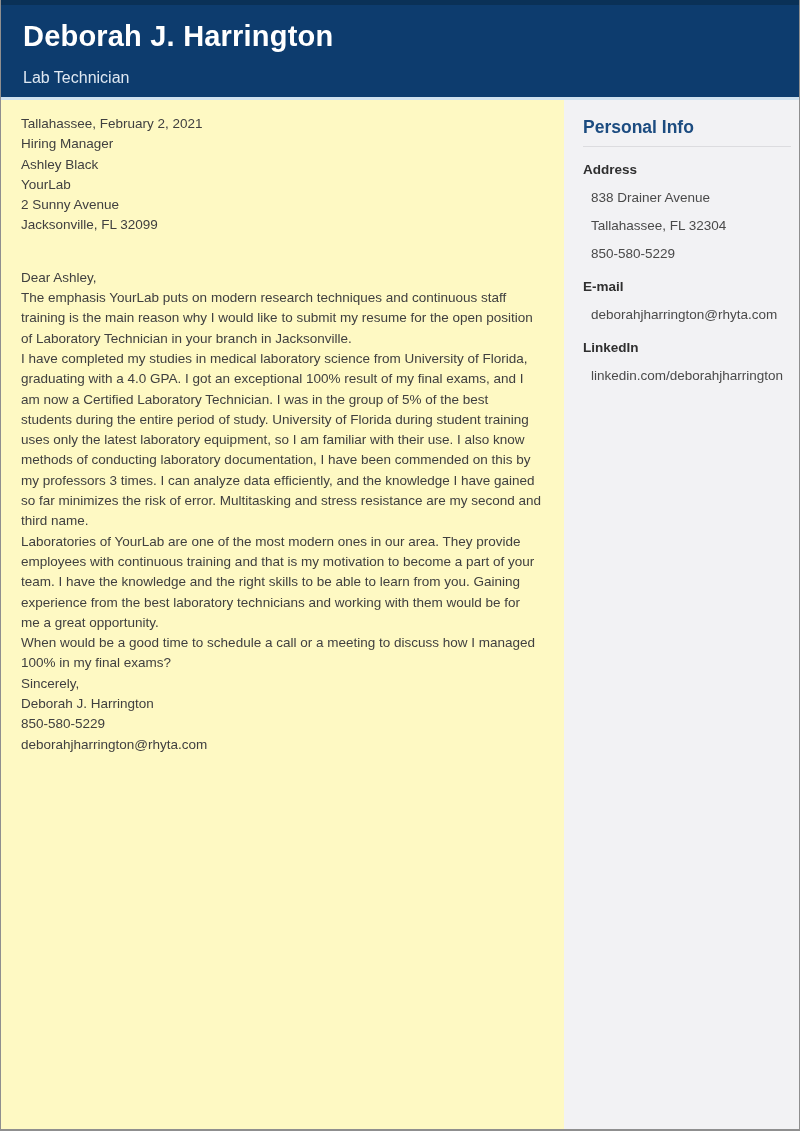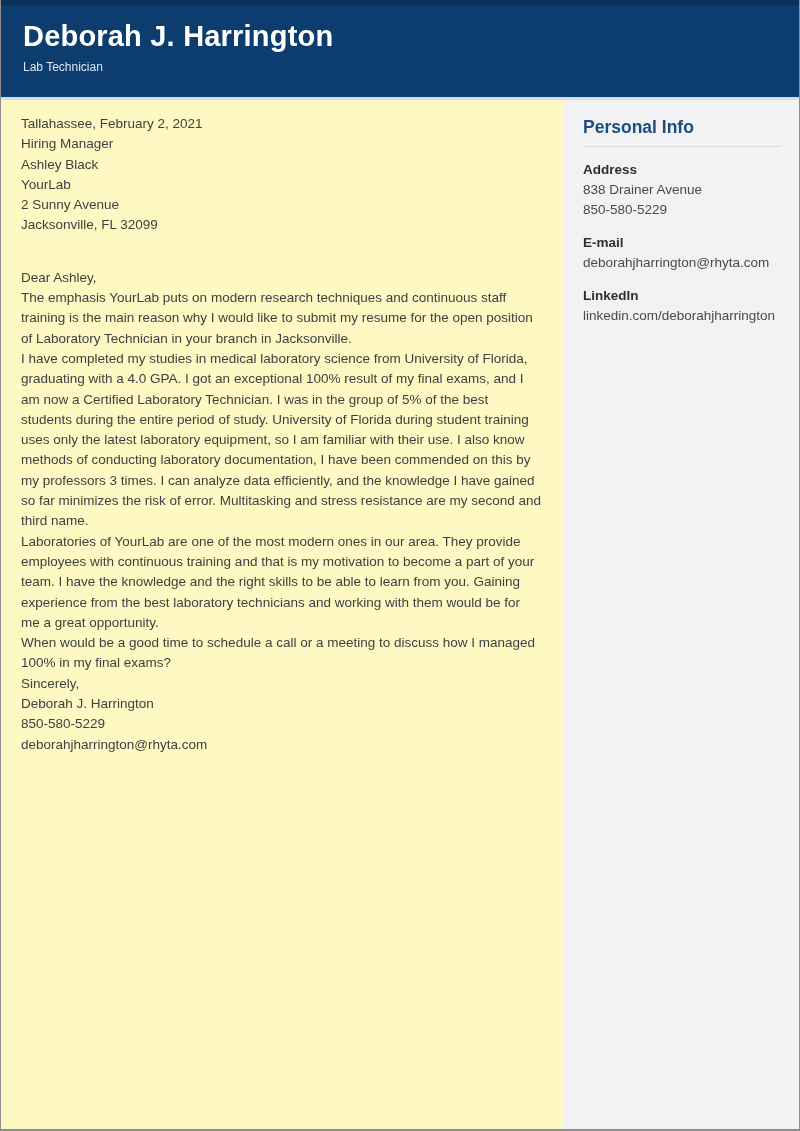--- a/index.html
+++ b/index.html
@@ -24,23 +24,23 @@
   }
   .person-name {
     margin: 0;
     color: #ffffff;
     font-size: 29px;
     font-weight: bold;
     letter-spacing: 0.2px;
     line-height: 1.1;
   }
   .job-title {
-    margin-top: 8px;
+    margin-top: 16px;
     color: #dfe8f2;
-    font-size: 12px;
+    font-size: 16px;
     line-height: 1.1;
   }
   .header-underline {
     height: 3px;
     background: #cfe1ef;
   }
   .content {
     display: flex;
     align-items: stretch;
     height: 1115px;
@@ -79,21 +79,21 @@
   .sidebar-rule {
     border: none;
     border-top: 1px solid #dcdcdf;
     margin: 0;
   }
   .info-label {
     margin: 13px 0 0 0;
     font-weight: bold;
     color: #2f2f2f;
   }
-  .info-line { margin: 0; }
+  .info-line { margin: 8px; }
 </style>
 </head>
 <body>
 
 <div class="page">
 
   <header class="header">
     <h1 class="person-name">Deborah J. Harrington</h1>
     <div class="job-title">Lab Technician</div>
   </header>
@@ -128,20 +128,21 @@
       </div>
     </main>
 
     <aside class="sidebar">
       <h2 class="sidebar-title">Personal Info</h2>
       <hr class="sidebar-rule">
 
       <section>
         <p class="info-label">Address</p>
         <p class="info-line">838 Drainer Avenue</p>
+        <p class="info-line">Tallahassee, FL 32304</p>
       </section>
 
       <section>
         <p class="info-line">850-580-5229</p>
       </section>
 
       <section>
         <p class="info-label">E-mail</p>
         <p class="info-line">deborahjharrington@rhyta.com</p>
       </section>

